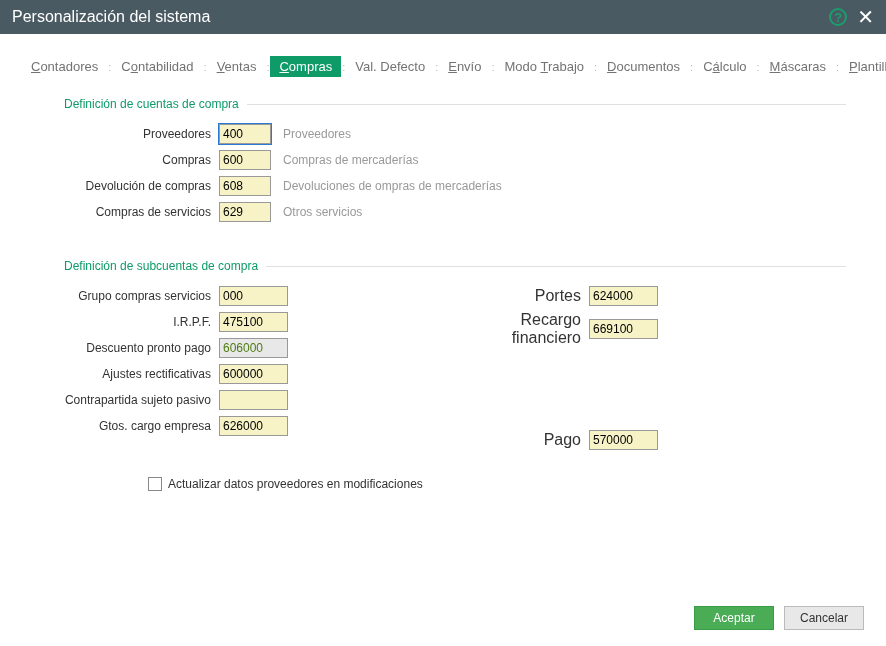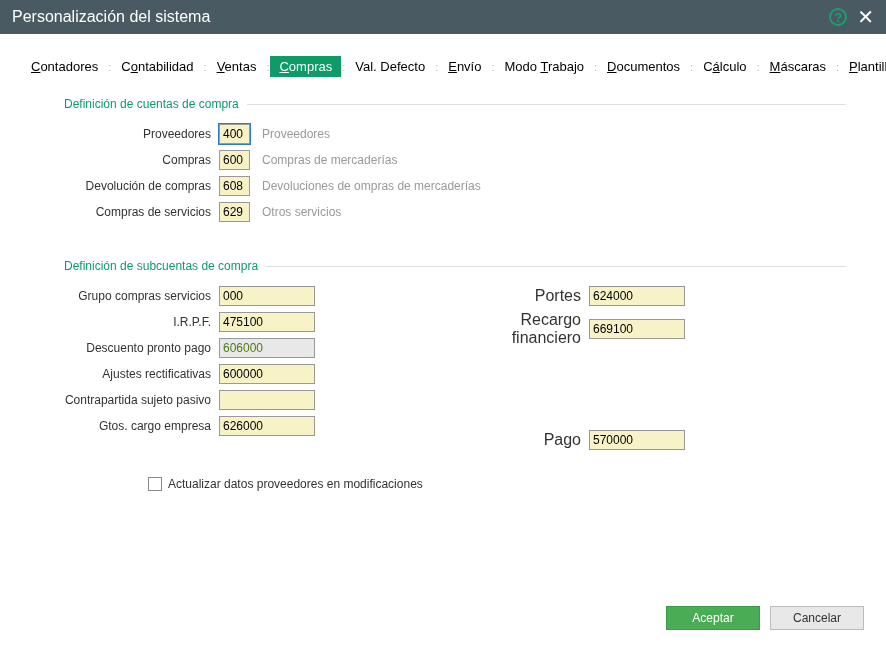--- a/index.html
+++ b/index.html
@@ -2,44 +2,44 @@
 <html><head>
 <meta charset="utf-8">
 <style>
 * { box-sizing: border-box; margin: 0; padding: 0; }
 body { font-family: "Segoe UI", Tahoma, Arial, sans-serif; font-size: 12px; color: #333; background: #fff; width: 886px; height: 646px; overflow: hidden; position: relative; }
 .titlebar { background: #4a5a62; height: 34px; display: flex; align-items: center; padding: 0 12px; color: #fff; }
 .titlebar-title { font-size: 16px; font-weight: 400; flex: 1; }
 .help-icon { width: 18px; height: 18px; border: 2px solid #1a9e6d; border-radius: 50%; color: #1a9e6d; display: inline-flex; align-items: center; justify-content: center; font-weight: bold; font-size: 13px; margin-right: 10px; cursor: pointer; }
 .close-icon { color: #fff; font-size: 20px; font-weight: 300; cursor: pointer; line-height: 1; }
 .tabs { display: flex; align-items: center; padding: 0 22px; margin-top: 22px; }
-.tab { padding: 3px 9px; font-size: 13px; color: #000000; cursor: pointer; white-space: nowrap; }
+.tab { padding: 3px 9px; font-size: 13px; color: #737373; cursor: pointer; white-space: nowrap; }
 .tab.active { background: #0e9b68; color: #fff; }
 .tab-sep { color: #bbb; margin: 0 1px; font-size: 11px; }
 .content { padding: 20px 40px 0 64px; }
 .group-header { display: flex; align-items: center; margin-bottom: 12px; }
 .group-title { color: #0e9b68; font-size: 12px; white-space: nowrap; }
 .group-line { flex: 1; height: 1px; background: #e0e0e0; margin-left: 8px; }
 .row { display: flex; align-items: center; margin-bottom: 4px; min-height: 22px; }
 .label { width: 155px; text-align: right; padding-right: 8px; font-size: 12px; color: #333; }
-.input-sm { width: 31px; height: 20px; border: 1px solid #999; background: #f7f3c7; padding: 1px 3px; font-size: 12px; font-family: inherit; }
+.input-sm { width: 52px; height: 20px; border: 1px solid #999; background: #f7f3c7; padding: 1px 3px; font-size: 12px; font-family: inherit; }
 .input-sm.focus { outline: 1px solid #2a7ad1; background: #f7f3c7; }
-.input-md { width: 96px; height: 20px; border: 1px solid #999; background: #f7f3c7; padding: 1px 3px; font-size: 12px; font-family: inherit; }
+.input-md { width: 69px; height: 20px; border: 1px solid #999; background: #f7f3c7; padding: 1px 3px; font-size: 12px; font-family: inherit; }
 .input-md.disabled { background: #e8e8e8; color: #4d7c0f; }
 .desc { font-size: 12px; color: #999; margin-left: 12px; }
 .section2 { margin-top: 36px; }
 .two-col { display: flex; }
 .col-left { width: 420px; }
 .col-right { flex: 1; }
 .row2 { display: flex; align-items: center; margin-bottom: 4px; min-height: 22px; }
 .label2 { width: 105px; text-align: right; padding-right: 8px; font-size: 16px; color: #333; }
 .checkbox-row { display: flex; align-items: center; margin-top: 22px; margin-left: 84px; }
 .checkbox { width: 14px; height: 14px; border: 1px solid #888; margin-right: 6px; cursor: pointer; background: #fff; }
 .footer { position: absolute; bottom: 16px; right: 22px; display: flex; gap: 10px; }
-.btn { width: 94px; height: 24px; border: 1px solid #bbb; font-size: 12px; cursor: pointer; font-family: inherit; }
+.btn { width: 80px; height: 24px; border: 1px solid #bbb; font-size: 12px; cursor: pointer; font-family: inherit; }
 .btn-primary { background: #4aac55; color: #fff; border-color: #3a9c45; }
 .btn-secondary { background: #e8e8e8; color: #333; }
 </style>
 </head>
 <body>
 
 <div class="titlebar">
   <div class="titlebar-title">Personalización del sistema</div>
   <div class="help-icon">?</div>
   <div class="close-icon">✕</div>

